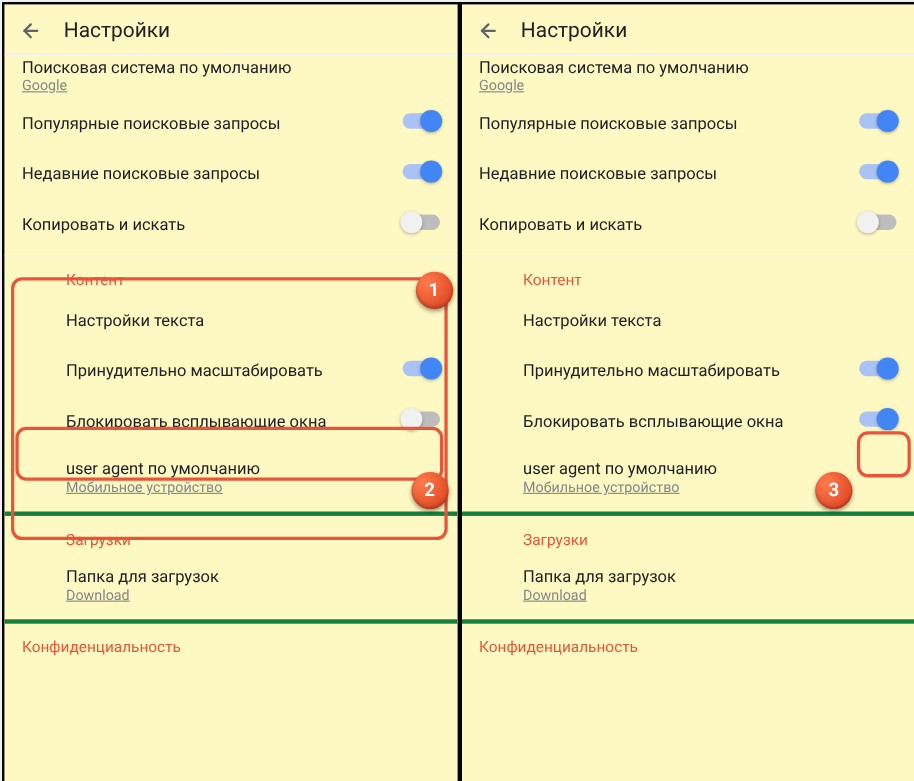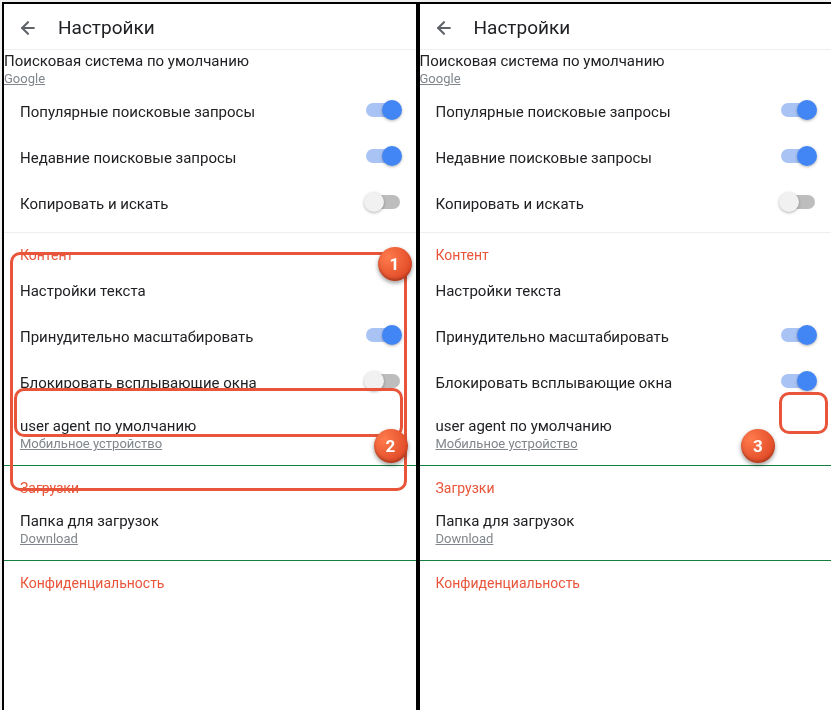--- a/index.html
+++ b/index.html
@@ -11,21 +11,21 @@
   .container {
     display: flex;
     gap: 4px;
     width: 831px;
     height: 710px;
     background: #000;
     border: 2px solid #000;
   }
   .phone {
     flex: 1;
-    background: #ffffff;
+    background: #fef9c3;
     position: relative;
     overflow: hidden;
   }
   .header {
     display: flex;
     align-items: center;
     padding: 12px 14px 10px;
     border-bottom: 1px solid #eee;
   }
   .back-icon {
@@ -36,21 +36,22 @@
     justify-content: center;
     margin-right: 20px;
     color: #5f6368;
   }
   .header-title {
     font-size: 19px;
     color: #202124;
     font-weight: 400;
   }
   .section {
-    border-bottom: 1px solid #15803d;
+    border-bottom: 4px solid #15803d;
+    padding-left: 40px;
   }
   .row {
     display: flex;
     align-items: flex-start;
     padding: 13px 16px;
     min-height: 46px;
     position: relative;
   }
   .row-text {
     flex: 1;
@@ -87,21 +88,21 @@
     position: absolute;
     width: 20px;
     height: 20px;
     border-radius: 50%;
     top: -3px;
     box-shadow: 0 1px 3px rgba(0,0,0,0.3);
   }
   .toggle.on::after { background: #4285f4; right: -2px; }
   .toggle.off::after { background: #f1f1f1; left: -2px; }
   .truncated-top {
-    padding: 2px 0 4px;
+    padding: 2px 16px 4px;
   }
   .truncated-top .row-text { color: #202124; font-size: 15px; }
   .callout-box {
     position: absolute;
     border: 3px solid #e8553a;
     border-radius: 10px;
     pointer-events: none;
     z-index: 5;
   }
   .badge {

